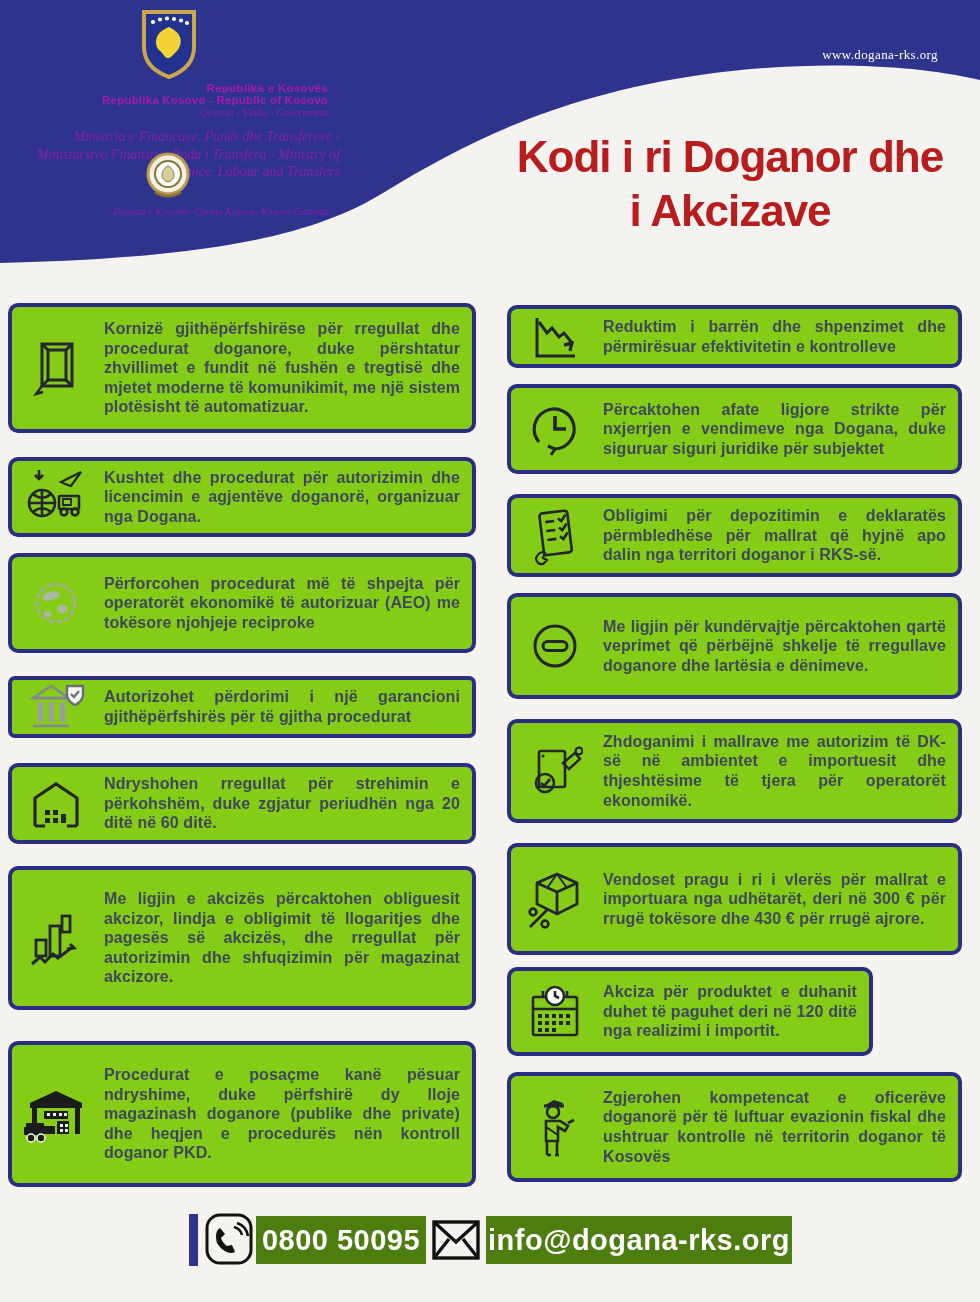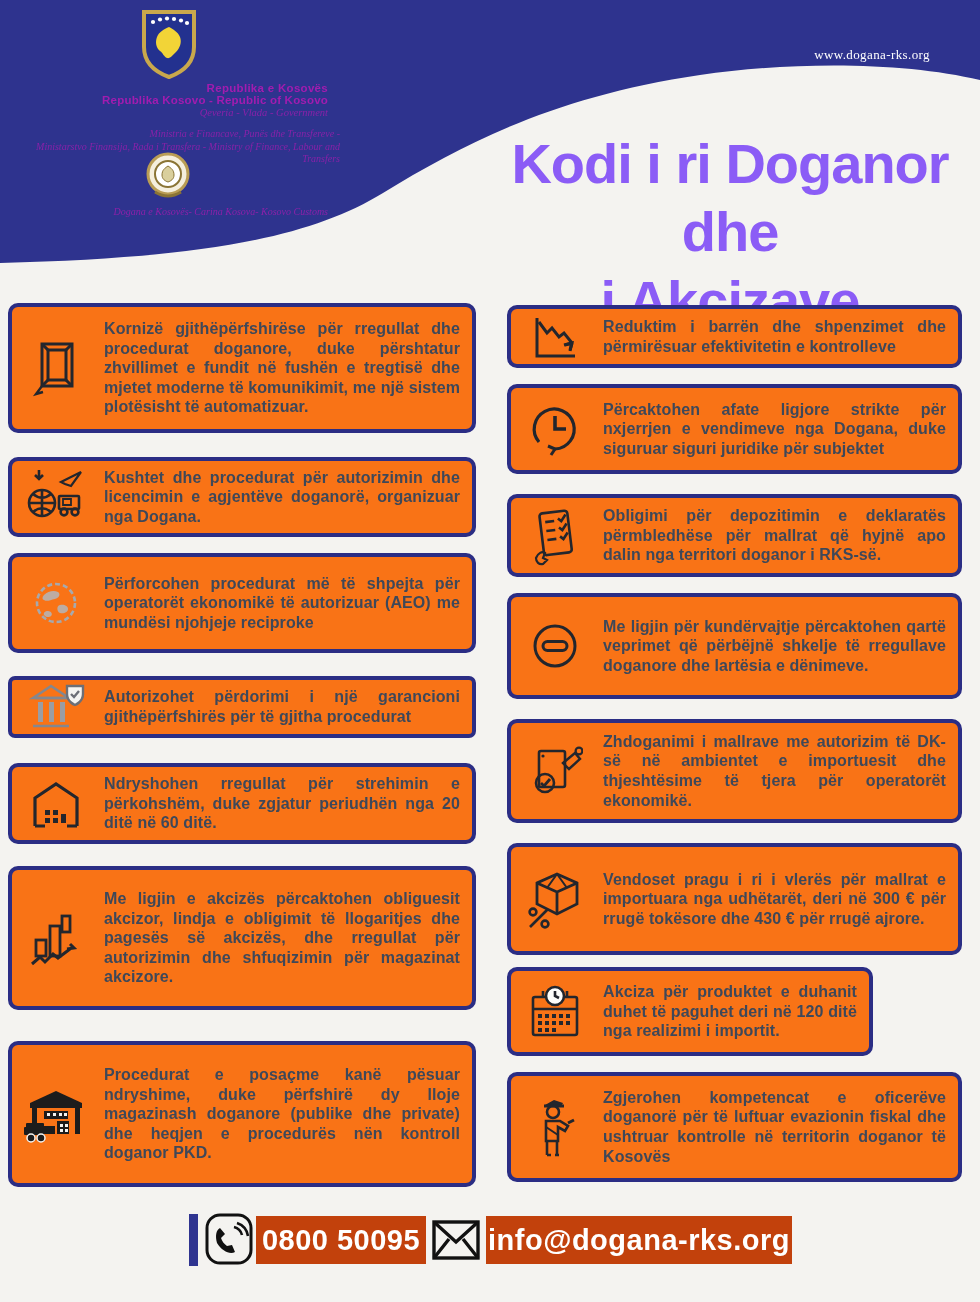--- a/index.html
+++ b/index.html
@@ -10,36 +10,36 @@
     background:#f4f3f0; overflow:hidden;
   }
 
   
   .wave { position:absolute; top:0; left:0; width:980px; height:270px; }
   .hdr-text { position:absolute; color:#a21caf; text-align:right; }
   .state-block { top:82px; left:8px; width:320px; }
   .state-l1 { font-weight:bold; font-size:11.5px; letter-spacing:.3px; }
   .state-l2 { font-weight:bold; font-size:11.5px; letter-spacing:.2px; }
   .state-l3 { font-size:10.5px; font-style:italic; opacity:.8; margin-top:1px; font-family:"Liberation Serif", serif; }
-  .ministry-block { top:128px; left:0px; width:340px; font-family:"Liberation Serif", serif; font-style:italic; font-size:10px; opacity:.78; line-height:1.25; }
+  .ministry-block { top:128px; left:0px; width:340px; font-family:"Liberation Serif", serif; font-style:italic; font-size:14px; opacity:.78; line-height:1.25; }
   .customs-line { top:206px; left:8px; width:320px; font-family:"Liberation Serif", serif; font-style:italic; font-size:10px; opacity:.82; }
-  .website { position:absolute; top:47px; right:50px; color:#fff; font-size:13px; font-family:"Liberation Serif", serif; letter-spacing:.4px; }
+  .website { position:absolute; top:47px; right:42px; color:#fff; font-size:13px; font-family:"Liberation Serif", serif; letter-spacing:.4px; }
   .coa { position:absolute; top:9px; left:140px; }
   .emblem { position:absolute; top:150px; left:145px; }
 
   .page-title {
     position:absolute; top:130px; left:480px; width:500px;
-    text-align:center; color:#8b5cf6; font-weight:bold;
-    font-size:56px; line-height:1.22; letter-spacing:-1px;
+    text-align:center; color:#b91c1c; font-weight:bold;
+    font-size:44px; line-height:1.22; letter-spacing:-1px;
   }
 
   
   .box {
     position:absolute; display:flex; align-items:center; gap:10px;
-    border:4px solid #2b2d84; border-radius:10px; background:#f97316;
+    border:4px solid #2b2d84; border-radius:10px; background:#84cc16;
     padding:5px 12px 5px 6px; overflow:hidden;
   }
   .box .ic { flex:0 0 76px; display:flex; align-items:center; justify-content:center; }
   .box p {
     flex:1; text-align:justify; color:#3e4859; font-weight:bold;
     font-size:16px; line-height:1.22; letter-spacing:.1px;
   }
   
   .L1{left:8px;  top:303px; width:468px; height:130px;}
   .L2{left:8px;  top:457px; width:468px; height:80px;}
@@ -54,21 +54,21 @@
   .R3{left:507px; top:494px; width:455px; height:83px;}
   .R4{left:507px; top:593px; width:455px; height:106px;}
   .R5{left:507px; top:719px; width:455px; height:104px;}
   .R6{left:507px; top:843px; width:455px; height:112px;}
   .R7{left:507px; top:967px; width:366px; height:89px;}
   .R8{left:507px; top:1072px;width:455px; height:110px;}
 
   
   .f-bar { position:absolute; background:#2f3490; }
   .f-chip {
-    position:absolute; background:#c2410c; color:#fff; display:flex;
+    position:absolute; background:#4d7c0f; color:#fff; display:flex;
     align-items:center; justify-content:center; font-size:29px;
     letter-spacing:.5px; font-weight:bold;
   }
   .f-icon { position:absolute; }
 
   svg { display:block; }
 </style>
 </head>
 <body>
 
@@ -149,21 +149,21 @@
     <span class="ic">
       <svg width="60" height="60" viewBox="0 0 60 60">
         <circle cx="30" cy="30" r="19" fill="none" stroke="#a6a9ae" stroke-width="2.6" stroke-dasharray="5 3"></circle>
         <g fill="#b3b6bb" opacity="0.85">
           <path d="M18,22 c4,-4 10,-5 14,-3 c3,2 1,6 -3,7 c-5,1 -8,3 -11,1 c-2,-1 -2,-3 0,-5 z"></path>
           <path d="M34,32 c4,-1 8,1 8,4 c0,3 -4,5 -8,4 c-3,-1 -4,-7 0,-8 z"></path>
           <path d="M22,38 c3,0 5,3 3,5 c-2,2 -6,1 -7,-1 c-1,-2 1,-4 4,-4 z"></path>
         </g>
       </svg>
     </span>
-    <p>Përforcohen procedurat më të shpejta për operatorët ekonomikë të autorizuar (AEO) me mundësi njohjeje reciproke</p>
+    <p>Përforcohen procedurat më të shpejta për operatorët ekonomikë të autorizuar (AEO) me tokësore njohjeje reciproke</p>
   </article>
 
   <article class="box L4">
     <span class="ic">
       <svg width="62" height="54" viewBox="0 0 62 54" fill="none" stroke="#84878f" stroke-width="2.6">
         <path d="M8,18 L26,6 L44,18 Z"></path>
         <path d="M10,18 h32 M8,46 h36"></path>
         <rect x="13" y="22" width="5" height="20" fill="#9a9da4" stroke="none"></rect>
         <rect x="24" y="22" width="5" height="20" fill="#9a9da4" stroke="none"></rect>
         <rect x="35" y="22" width="5" height="20" fill="#9a9da4" stroke="none"></rect>

